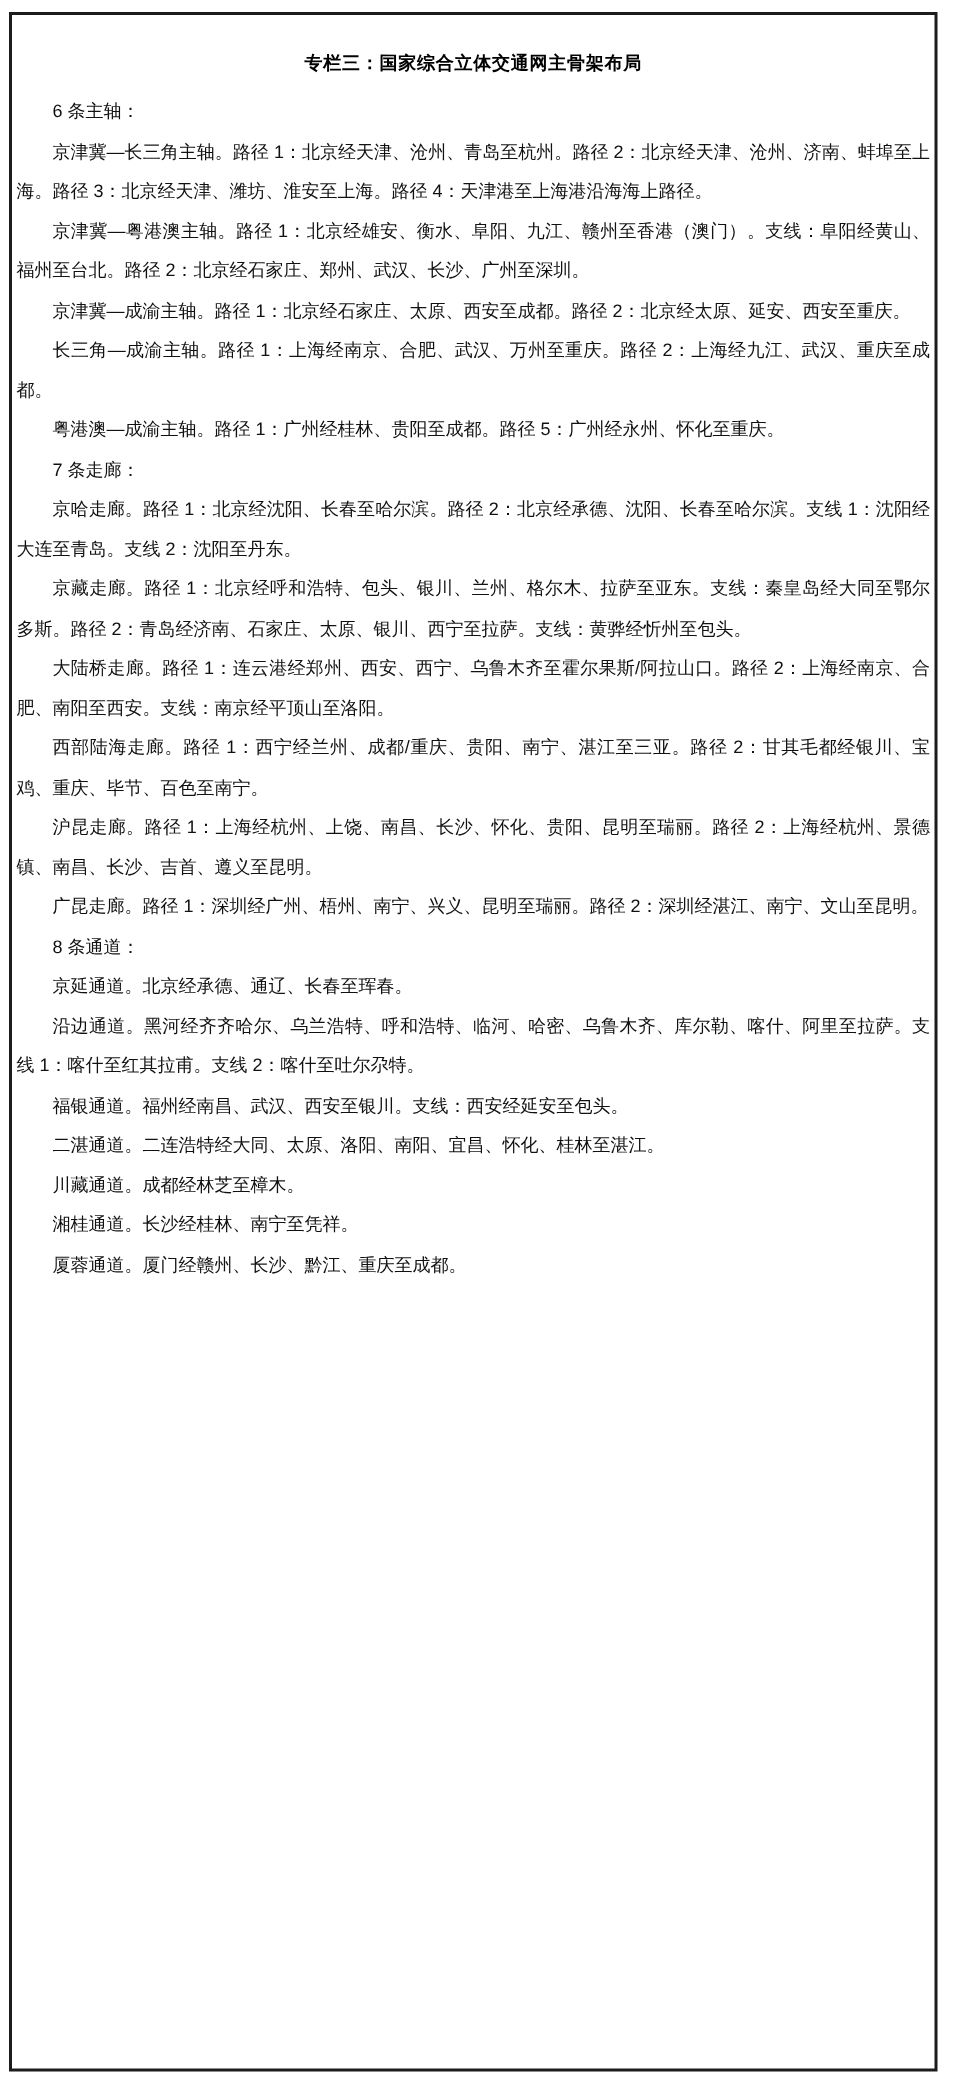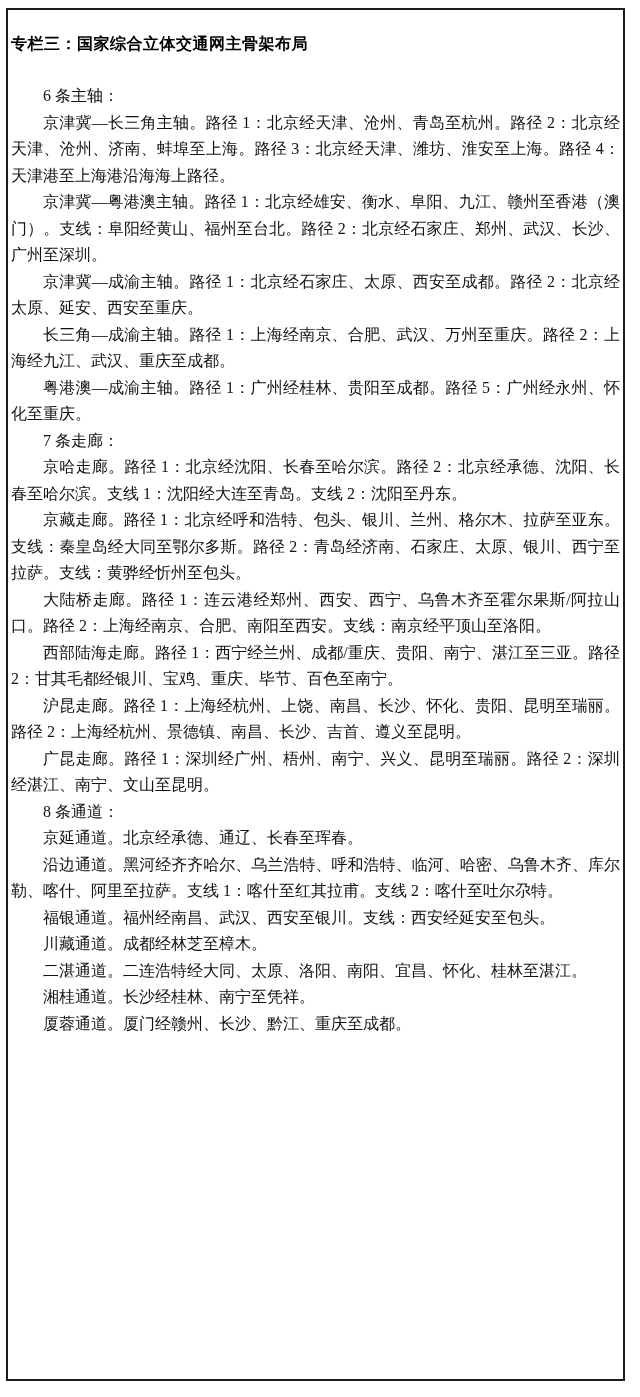--- a/index.html
+++ b/index.html
@@ -15,30 +15,31 @@
     left: 6px;
     top: 8px;
     width: 619px;
     height: 1373px;
     border: 2px solid #1c1c1c;
     padding: 0 3px;
     box-sizing: border-box;
     background: #ffffff;
   }
   .panel-title {
-    margin: 24px 0 28px 0;
+    margin: 24px 0 10px 0;
+    text-align: center;
     font-family: "Liberation Sans", "DejaVu Sans", sans-serif;
     font-weight: bold;
-    font-size: 16px;
+    font-size: 12px;
     color: #000000;
     letter-spacing: 0.5px;
   }
   .panel-body {
-    font-family: Liberation Serif, serif;
-    font-size: 16px;
+    font-family: Liberation Sans, sans-serif;
+    font-size: 12px;
     color: #111111;
     line-height: 26.5px;
   }
   .panel-body p {
     margin: 0;
     text-indent: 2em;
     text-align: justify;
     text-justify: inter-ideograph;
     word-break: break-all;
   }
@@ -62,19 +63,19 @@
     <p>京藏走廊。路径 1：北京经呼和浩特、包头、银川、兰州、格尔木、拉萨至亚东。支线：秦皇岛经大同至鄂尔多斯。路径 2：青岛经济南、石家庄、太原、银川、西宁至拉萨。支线：黄骅经忻州至包头。</p>
     <p>大陆桥走廊。路径 1：连云港经郑州、西安、西宁、乌鲁木齐至霍尔果斯/阿拉山口。路径 2：上海经南京、合肥、南阳至西安。支线：南京经平顶山至洛阳。</p>
     <p>西部陆海走廊。路径 1：西宁经兰州、成都/重庆、贵阳、南宁、湛江至三亚。路径 2：甘其毛都经银川、宝鸡、重庆、毕节、百色至南宁。</p>
     <p>沪昆走廊。路径 1：上海经杭州、上饶、南昌、长沙、怀化、贵阳、昆明至瑞丽。路径 2：上海经杭州、景德镇、南昌、长沙、吉首、遵义至昆明。</p>
     <p>广昆走廊。路径 1：深圳经广州、梧州、南宁、兴义、昆明至瑞丽。路径 2：深圳经湛江、南宁、文山至昆明。</p>
 
     <p>8 条通道：</p>
     <p>京延通道。北京经承德、通辽、长春至珲春。</p>
     <p>沿边通道。黑河经齐齐哈尔、乌兰浩特、呼和浩特、临河、哈密、乌鲁木齐、库尔勒、喀什、阿里至拉萨。支线 1：喀什至红其拉甫。支线 2：喀什至吐尔尕特。</p>
     <p>福银通道。福州经南昌、武汉、西安至银川。支线：西安经延安至包头。</p>
+    <p>二湛通道。二连浩特经大同、太原、洛阳、南阳、宜昌、怀化、桂林至湛江。</p>
     <p>川藏通道。成都经林芝至樟木。</p>
-    <p>二湛通道。二连浩特经大同、太原、洛阳、南阳、宜昌、怀化、桂林至湛江。</p>
     <p>湘桂通道。长沙经桂林、南宁至凭祥。</p>
     <p>厦蓉通道。厦门经赣州、长沙、黔江、重庆至成都。</p>
 
   </div>
 </div>
 
 </body></html>

